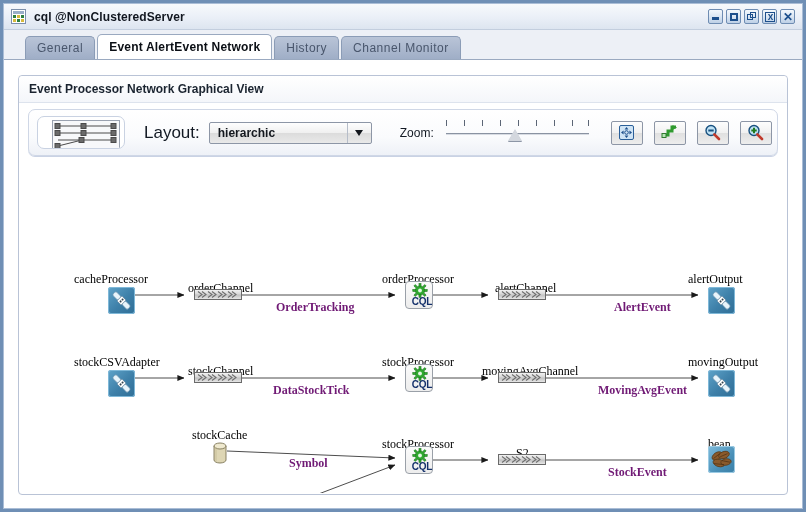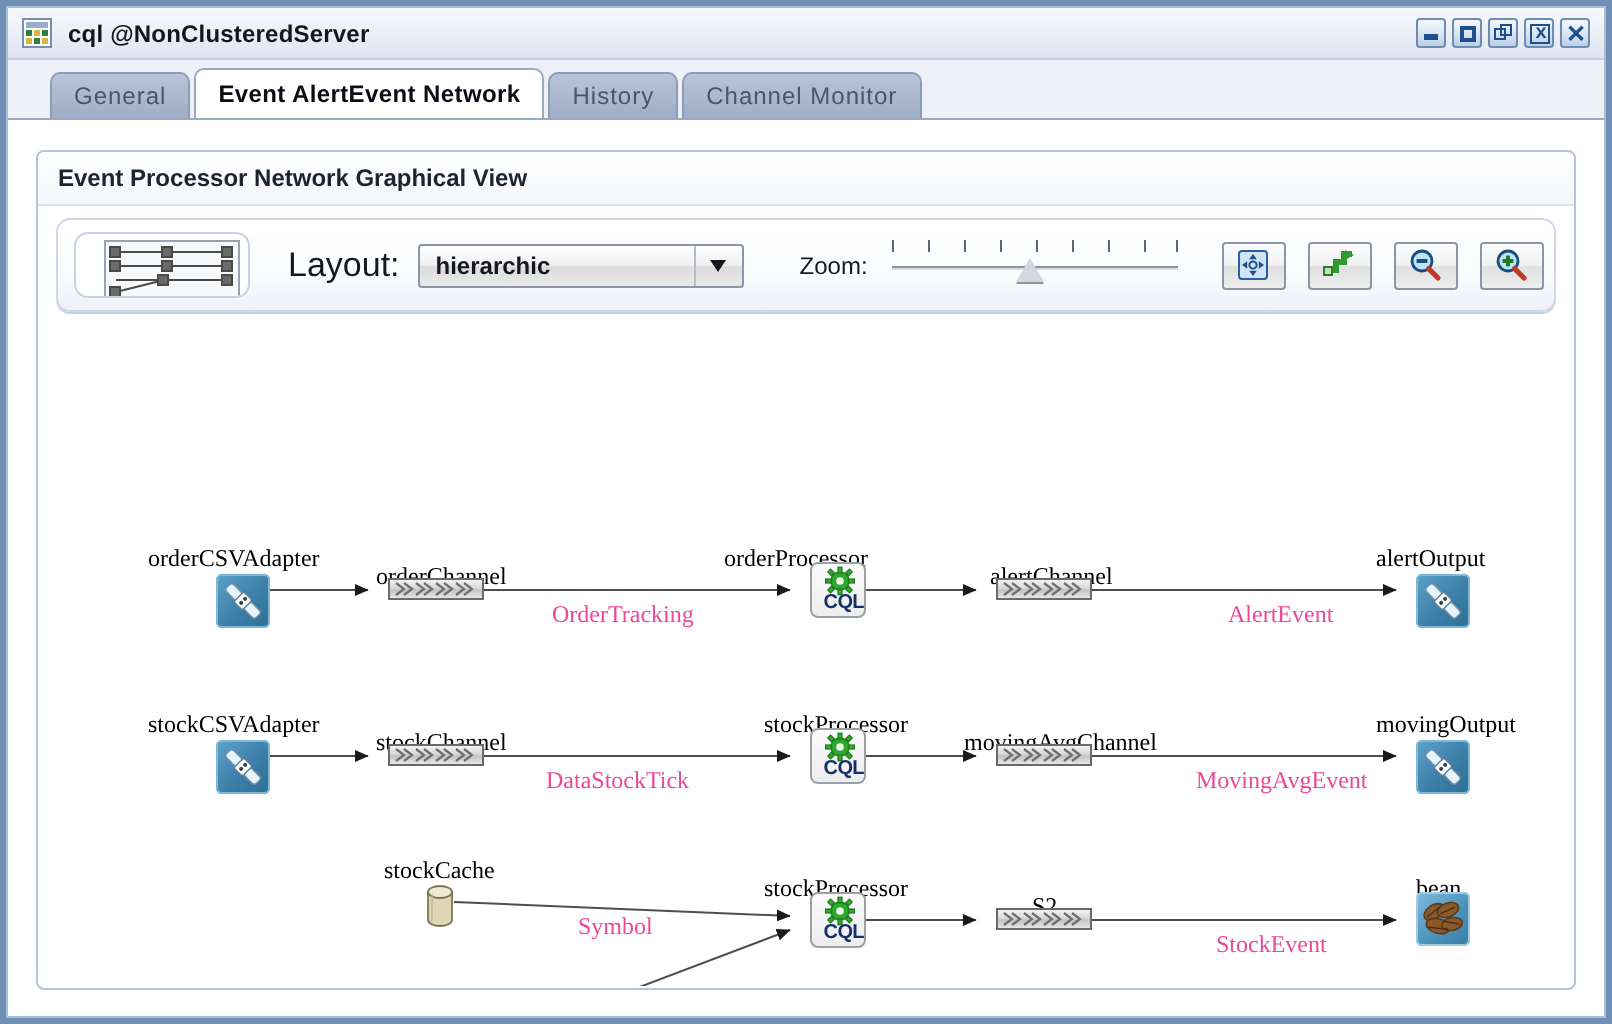--- a/index.html
+++ b/index.html
@@ -177,21 +177,21 @@
   .canvas{
     position:absolute;left:1px;top:82px;width:766px;height:335px;
     background:#ffffff;overflow:hidden;
   }
   .node-label{
     position:absolute;font-family:"Liberation Serif", serif;
     font-size:12px;color:#000000;white-space:nowrap;
   }
   .edge-label{
     position:absolute;font-family:"Liberation Serif", serif;
-    font-size:12px;color:#ec4899;white-space:nowrap;
+    font-size:12px;color:#701a75;white-space:nowrap;font-weight:bold;
   }
   .adapter-ico{
     position:absolute;width:27px;height:27px;border-radius:3px;
     background:linear-gradient(135deg,#5fa3c9 0%,#3d7fa8 55%,#2f6e96 100%);
     box-shadow:inset 0 0 0 1px #7fb8d8;
   }
   .bean-ico{
     position:absolute;width:27px;height:27px;border-radius:3px;
     background:linear-gradient(135deg,#7fbcdc 0%,#4a90b8 60%,#3a7fa6 100%);
     box-shadow:inset 0 0 0 1px #9ccbe4;
@@ -369,21 +369,21 @@
 
             <line x1="413" y1="302" x2="468" y2="302" marker-end="url(#ah)"></line>
             <line x1="526" y1="302" x2="678" y2="302" marker-end="url(#ah)"></line>
 
             <line x1="115" y1="367" x2="164" y2="367" marker-end="url(#ah)"></line>
 
             <line x1="222" y1="365" x2="375" y2="307" marker-end="url(#ah)"></line>
           </g>
         </svg>
 
-        <div class="node-label" style="left:54px;top:114px">orderCSVAdapter</div>
+        <div class="node-label" style="left:54px;top:114px">cacheProcessor</div>
         <div class="adapter-ico" style="left:88px;top:129px">
           <svg width="27" height="27" viewBox="0 0 27 27">
             <g transform="rotate(-45 13.5 13.5)">
               <rect x="11" y="3" width="5" height="8" rx="1.5" fill="#e8f4fb" stroke="#6f93ad" stroke-width=".7"></rect>
               <rect x="11" y="16" width="5" height="8" rx="1.5" fill="#e8f4fb" stroke="#6f93ad" stroke-width=".7"></rect>
               <rect x="10" y="10.5" width="7" height="6" rx="1" fill="#ffffff" stroke="#5b7f99" stroke-width=".7"></rect>
               <circle cx="12.2" cy="13.5" r="1" fill="#31424e"></circle>
               <circle cx="15" cy="13.5" r="1" fill="#31424e"></circle>
             </g>
           </svg>
@@ -400,21 +400,21 @@
               <path d="M23 1.5 L27 4.5 L23 7.5"></path>
                 <path d="M27 1.5 L31 4.5 L27 7.5"></path>
               <path d="M33 1.5 L37 4.5 L33 7.5"></path>
                 <path d="M37 1.5 L41 4.5 L37 7.5"></path>
             </g>
           </svg>
         </div>
 
         <div class="edge-label" style="left:256px;top:142px">OrderTracking</div>
 
-        <div class="node-label" style="left:342px;top:114px">orderProcessor</div>
+        <div class="node-label" style="left:362px;top:114px">orderProcessor</div>
         <div class="cql-ico" style="left:385px;top:123px">
           <svg width="18" height="16" viewBox="0 0 18 16" style="position:absolute;left:5px;top:1px">
             <g fill="#2faa2f" stroke="#1d7a1d" stroke-width=".6">
               <circle cx="9" cy="7.5" r="4.6"></circle>
               <rect x="8" y="0.6" width="2" height="3"></rect>
                 <rect x="8" y="11.4" width="2" height="3"></rect>
               <rect x="1.8" y="6.5" width="3" height="2"></rect>
                 <rect x="13.2" y="6.5" width="3" height="2"></rect>
               <rect x="3.2" y="2.2" width="2.6" height="2" transform="rotate(45 4.5 3.2)"></rect>
               <rect x="12.2" y="10.8" width="2.6" height="2" transform="rotate(45 13.5 11.8)"></rect>

